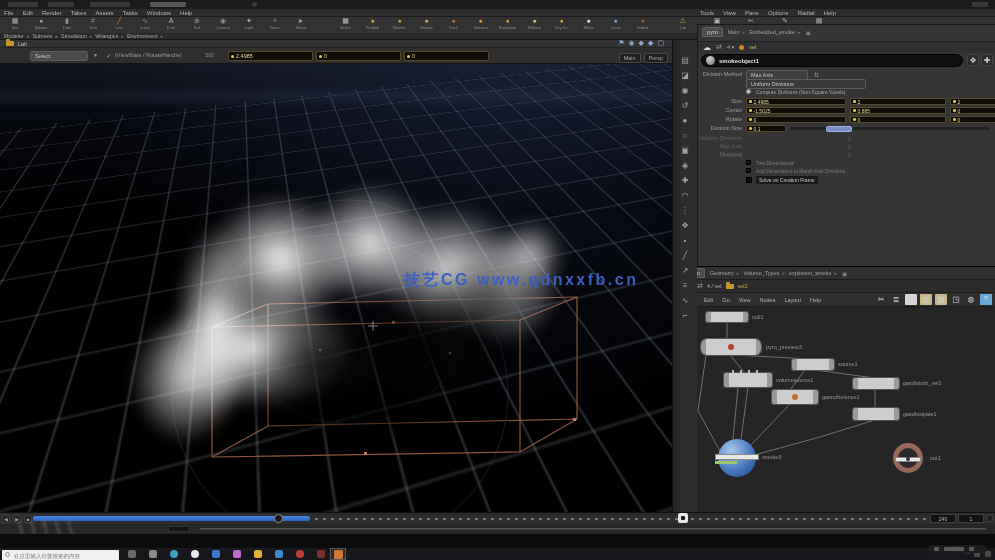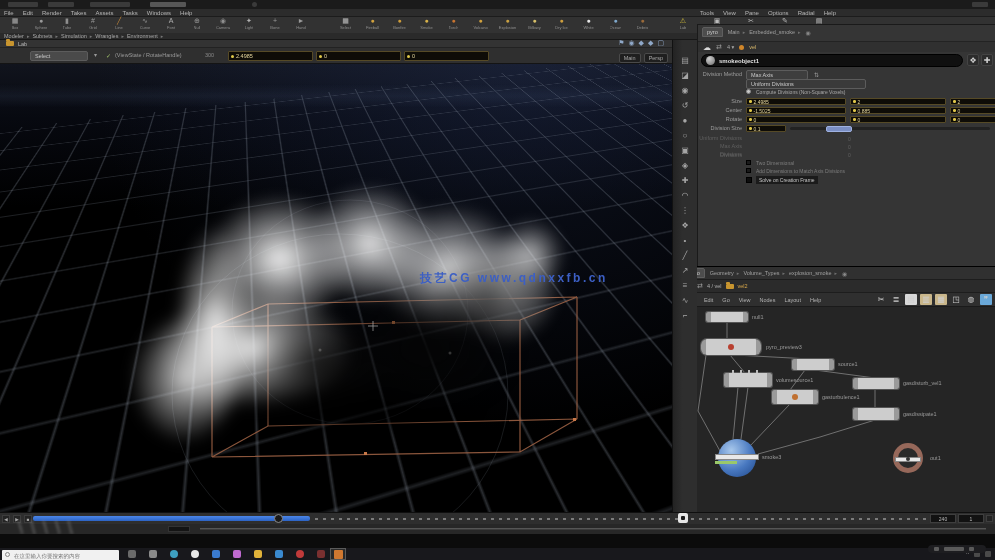--- a/index.html
+++ b/index.html
@@ -35,21 +35,21 @@
   
   .viewport{left:0;top:64px;width:672px;height:448px;background:linear-gradient(180deg,#11141d 0%,#070910 12%,#000 32%);overflow:hidden}
   .sky{position:absolute;inset:0;background:radial-gradient(ellipse at 78% 0%,rgba(38,52,92,.38),transparent 58%)}
   .floor{position:absolute;left:-320px;top:26px;width:1340px;height:980px;
     background-image:repeating-linear-gradient(90deg,rgba(150,160,175,.28) 0 1px,transparent 1px 27px),
                      repeating-linear-gradient(0deg,rgba(150,160,175,.20) 0 1px,transparent 1px 27px);
     transform:perspective(430px) rotateX(61deg) rotateZ(-13deg);transform-origin:50% 0}
   .horizon{position:absolute;left:0;top:20px;width:100%;height:24px;background:linear-gradient(180deg,transparent,rgba(90,110,150,.12),transparent)}
   .smoke{position:absolute;left:100px;top:130px;width:440px;height:250px;filter:blur(7px)}
   .blob{position:absolute;border-radius:50%}
-  .watermark{position:absolute;left:420px;top:206px;color:#3c5fc4;font-size:12px;font-weight:bold;letter-spacing:2.5px;white-space:nowrap}
+  .watermark{position:absolute;left:404px;top:206px;color:#3c5fc4;font-size:16px;font-weight:bold;letter-spacing:2.5px;white-space:nowrap}
   
   .strip{left:672px;top:40px;width:25px;height:472px;background:linear-gradient(90deg,#232323,#2e2e2e 40%);border-left:1px solid #111;display:flex;flex-direction:column;align-items:center;padding-top:14px;gap:2px;z-index:4}
   .strip .si{width:15px;height:13px;display:flex;align-items:center;justify-content:center;color:#a5a5a5;font-size:8px}
   
   .parampane{left:697px;top:24px;width:298px;height:242px;background:#353535;border-left:1px solid #1a1a1a;border-top:1px solid #1a1a1a}
   .ptabrow{position:absolute;left:0;top:2px;width:100%;height:10px;display:flex;align-items:center;gap:5px;padding-left:4px}
   .tabpill{background:#4d4d4d;border:1px solid #5f5f5f;border-radius:2px 2px 0 0;color:#ccc;font-size:5.5px;padding:0 4px;line-height:8px}
   .crumb{display:flex;gap:4px;align-items:center}
   .crumb span{color:#a0a0a0;font-size:5.5px}
   .crumb span:after{content:"▸";color:#707070;margin-left:3px;font-size:5px}

